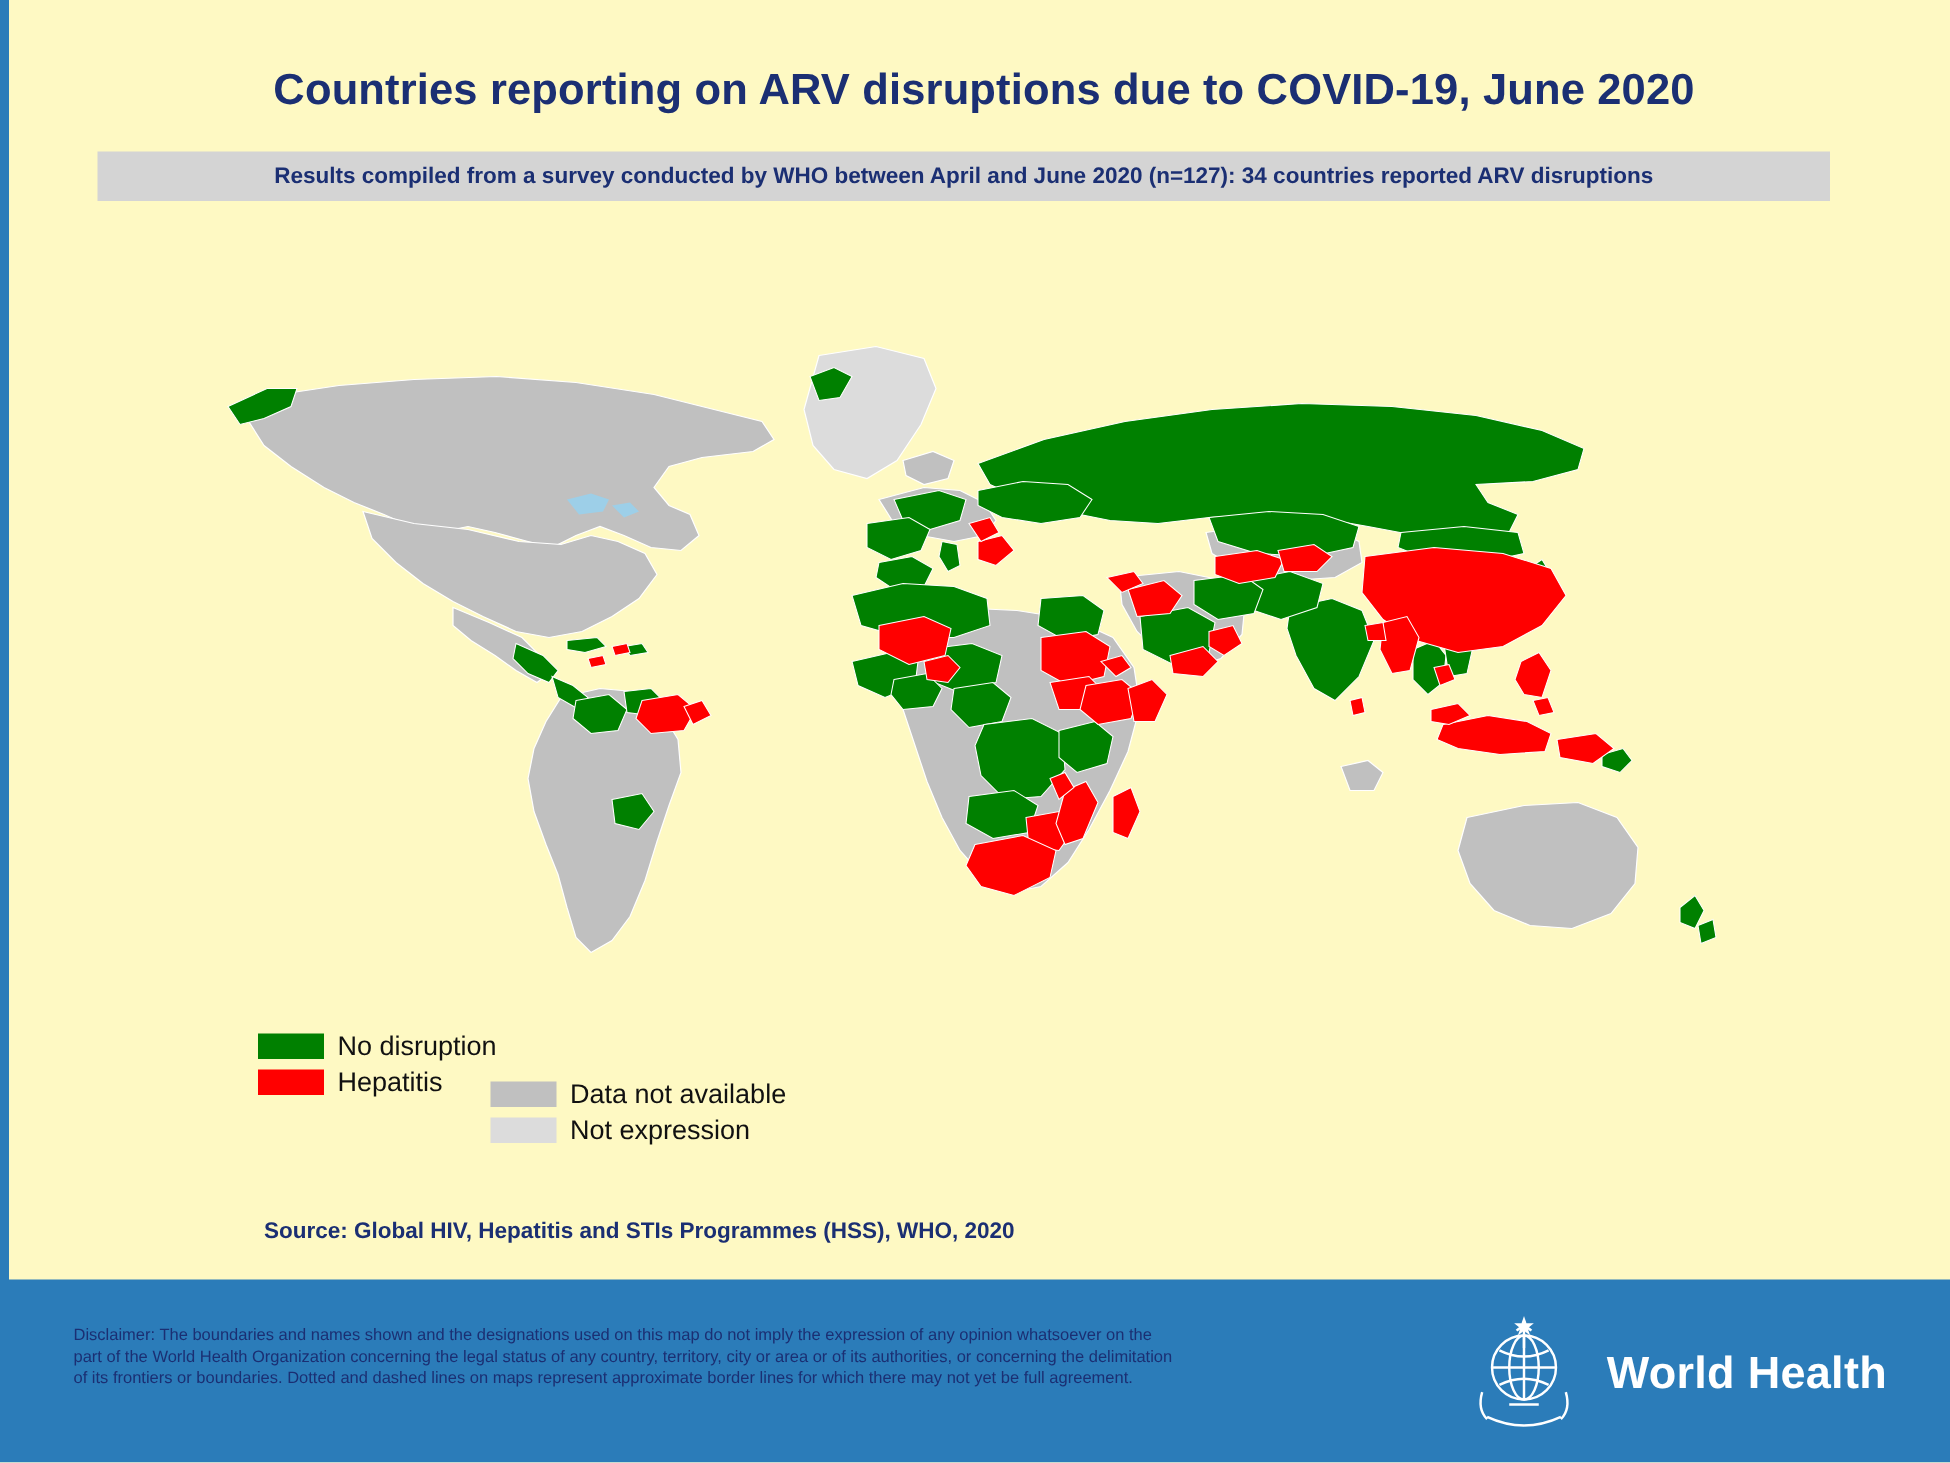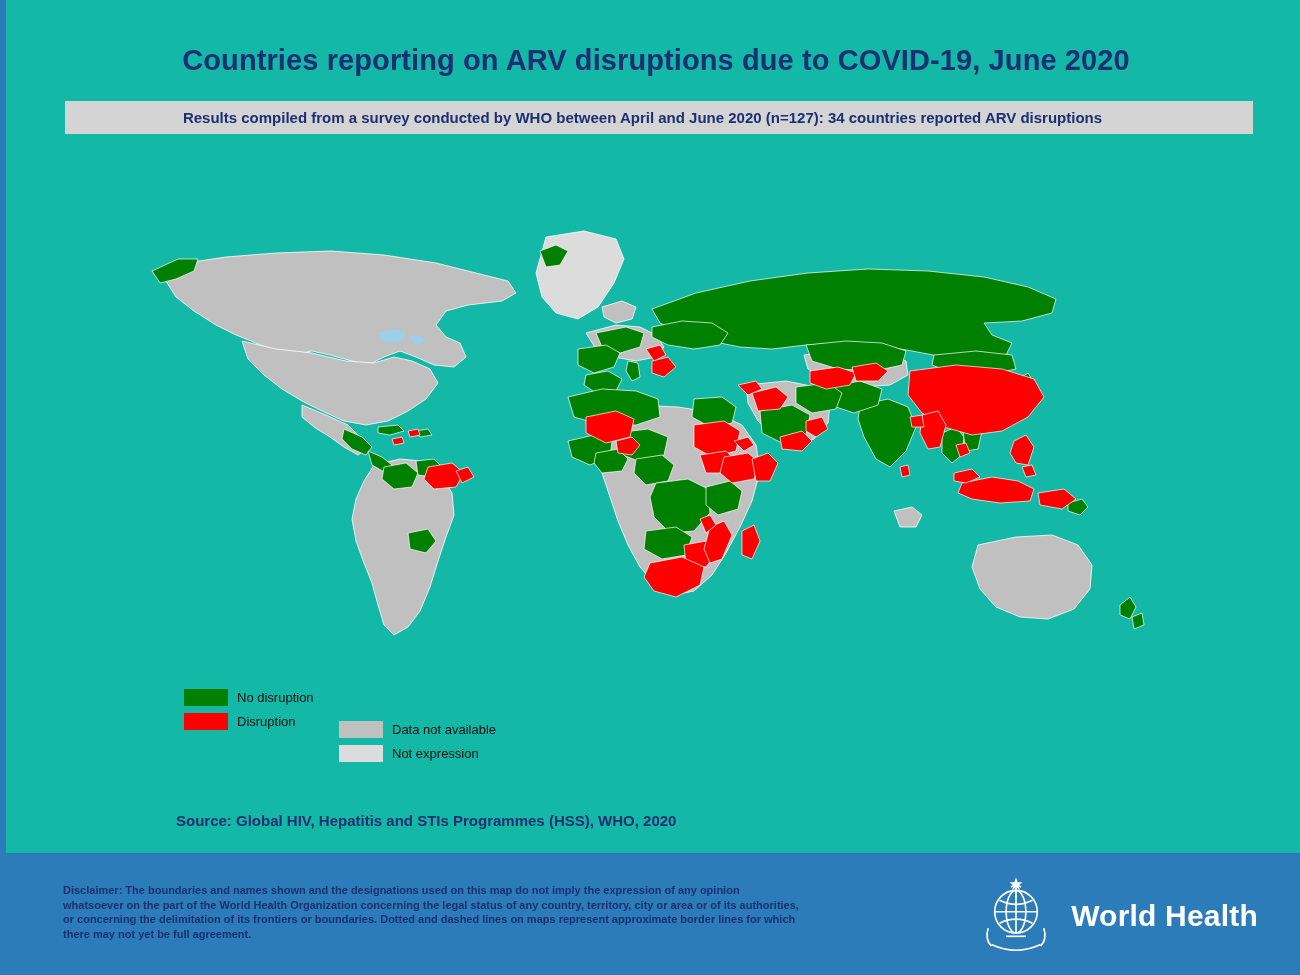--- a/index.html
+++ b/index.html
@@ -11,21 +11,21 @@
     height: 975px;
     background: #ffffff;
     font-family: "Liberation Sans", sans-serif;
     overflow: hidden;
     position: relative;
   }
   .page {
     position: relative;
     width: 1300px;
     height: 975px;
-    background: #14b8a6;
+    background: #fef9c3;
     box-sizing: border-box;
     border-left: 6px solid #2b7cb9;
   }
   
   .title {
     position: absolute;
     left: 0;
     top: 44px;
     width: 1300px;
     text-align: center;
@@ -35,21 +35,20 @@
     letter-spacing: 0.1px;
   }
   
   .subtitle-band {
     position: absolute;
     left: 59px;
     top: 101px;
     width: 1155px;
     height: 33px;
     background: #d4d4d4;
-    padding-left: 33px;
   }
   .subtitle-text {
     position: absolute;
     left: 0;
     top: 0;
     width: 1155px;
     height: 33px;
     line-height: 33px;
     text-align: center;
     color: #1b2f73;
@@ -65,25 +64,25 @@
     height: 455px;
   }
   .map-wrap svg {
     display: block;
     width: 1130px;
     height: 455px;
   }
   
   .legend {
     position: absolute;
-    left: 178px;
+    left: 166px;
     top: 688px;
     width: 480px;
     height: 48px;
-    font-size: 13px;
+    font-size: 18px;
     color: #111111;
   }
   .legend-row {
     position: absolute;
     height: 18px;
     display: flex;
     align-items: center;
   }
   .legend-row.r1 { top: 0px; }
   .legend-row.r2 { top: 24px; }
@@ -112,26 +111,26 @@
   .footer {
     position: absolute;
     left: 0;
     top: 853px;
     width: 1300px;
     height: 122px;
     background: #2b7cb9;
   }
   .disclaimer {
     position: absolute;
-    left: 57px;
+    left: 43px;
     top: 30px;
     width: 740px;
     color: #1b2f73;
     font-size: 11px;
-    font-weight: bold;
+    font-weight: normal;
     line-height: 14.5px;
   }
   .who-logo {
     position: absolute;
     right: 48px;
     top: 22px;
     height: 80px;
     display: flex;
     align-items: center;
   }
@@ -316,21 +315,21 @@
     </svg>
   </div>
 
   <div class="legend">
     <div class="legend-row r1 c1">
       <span class="swatch" style="background:#008000"></span>
       <span class="legend-label">No disruption</span>
     </div>
     <div class="legend-row r2 c1">
       <span class="swatch" style="background:#ff0000"></span>
-      <span class="legend-label">Disruption</span>
+      <span class="legend-label">Hepatitis</span>
     </div>
     <div class="legend-row r1 c2">
       <span class="swatch" style="background:#c0c0c0"></span>
       <span class="legend-label">Data not available</span>
     </div>
     <div class="legend-row r2 c2">
       <span class="swatch" style="background:#dcdcdc"></span>
       <span class="legend-label">Not expression</span>
     </div>
   </div>

